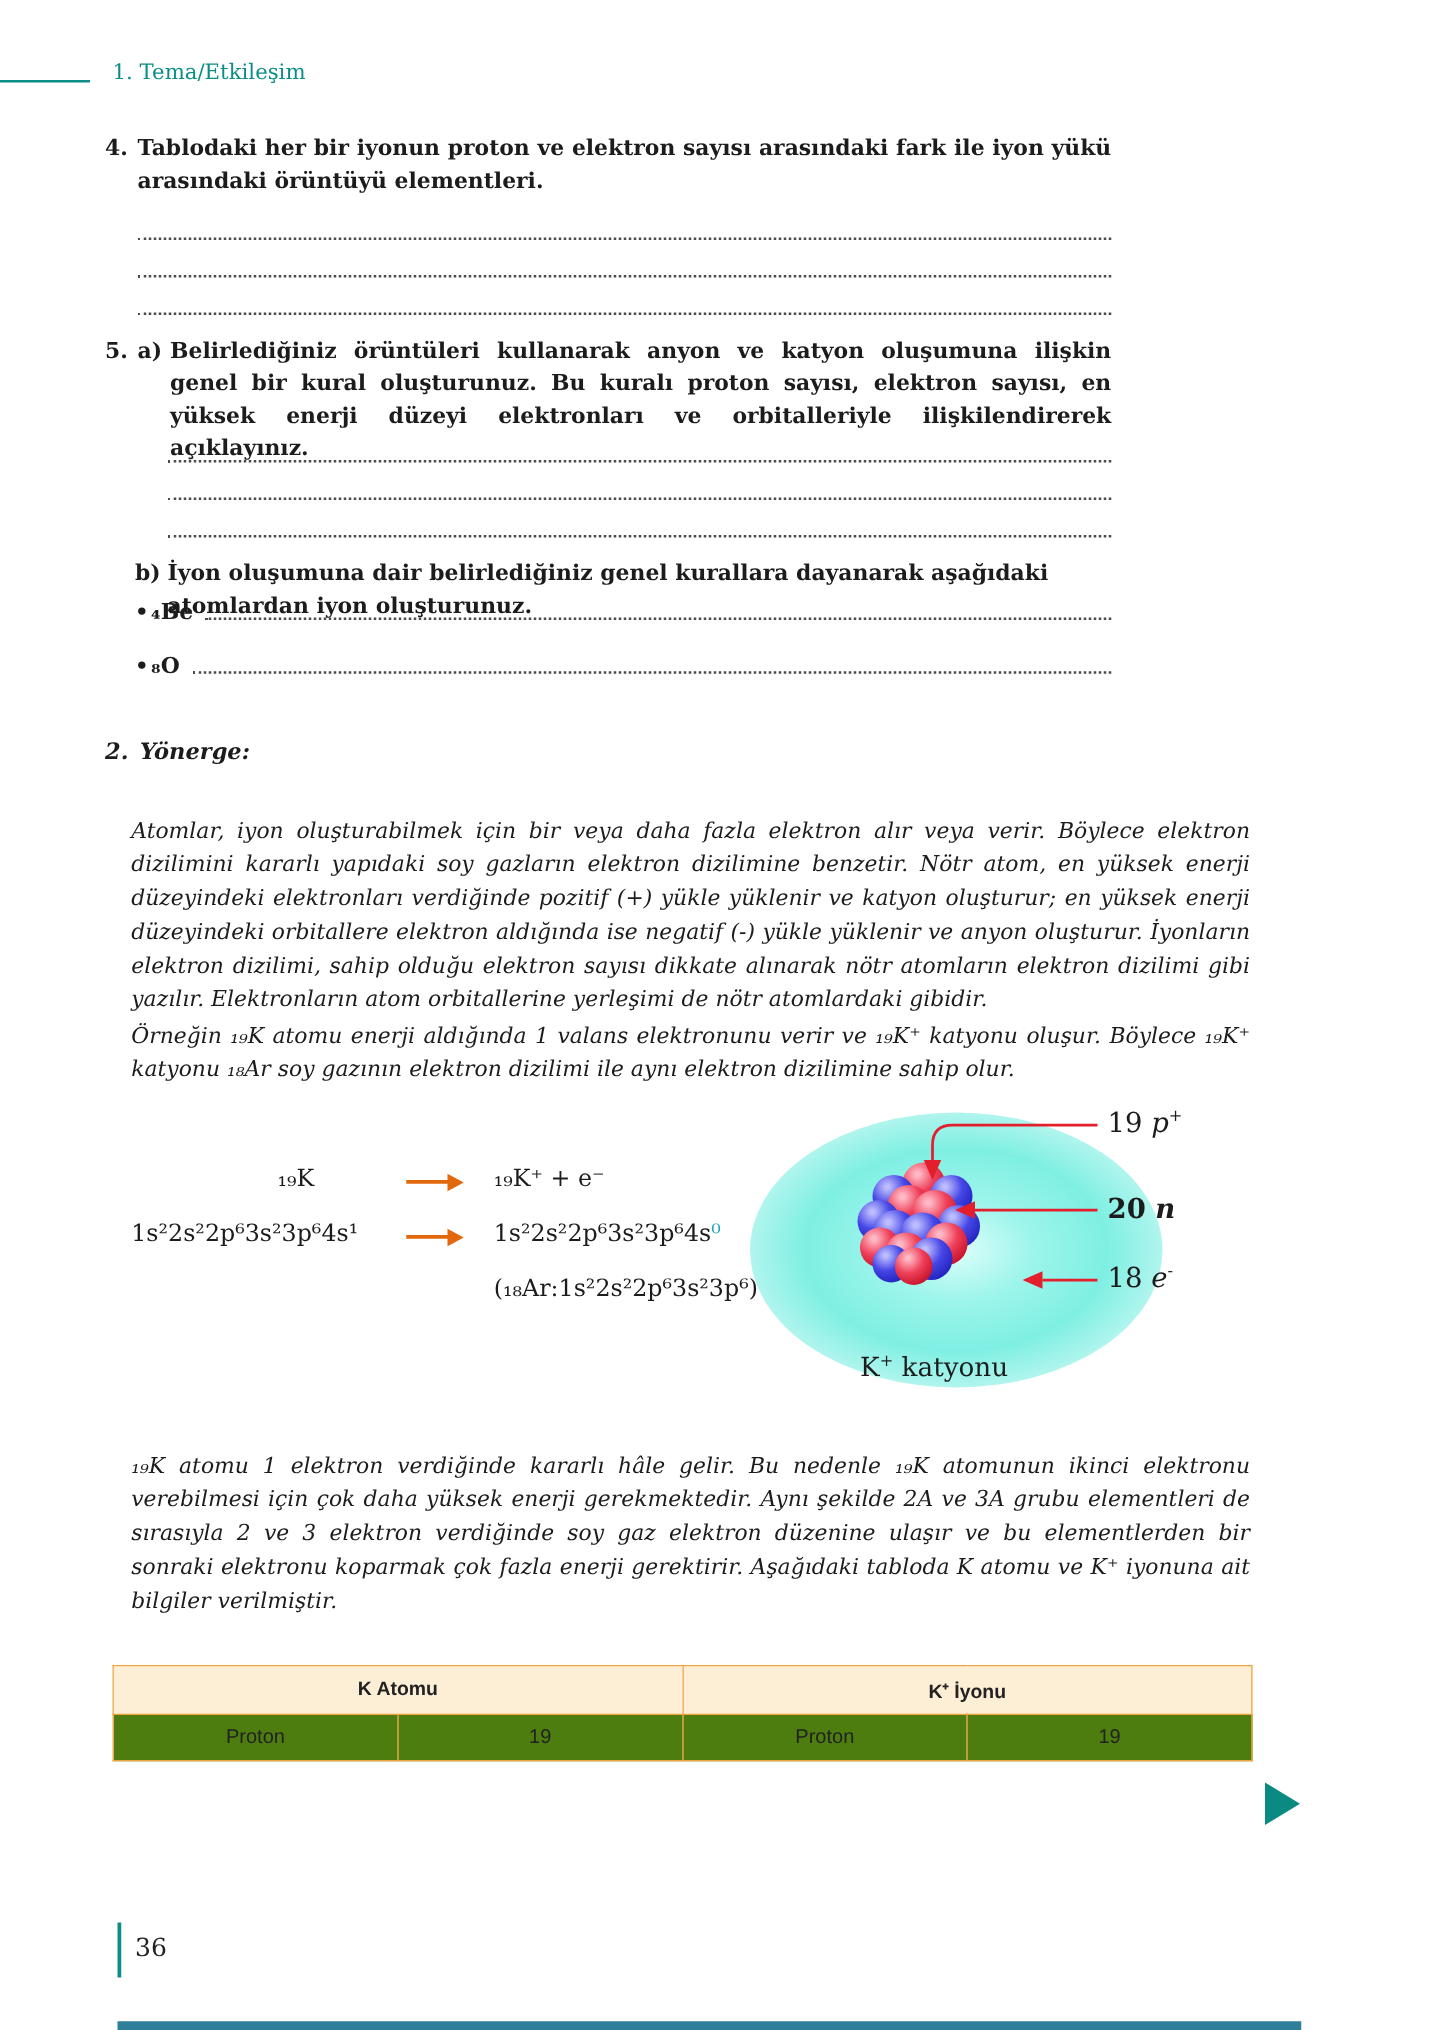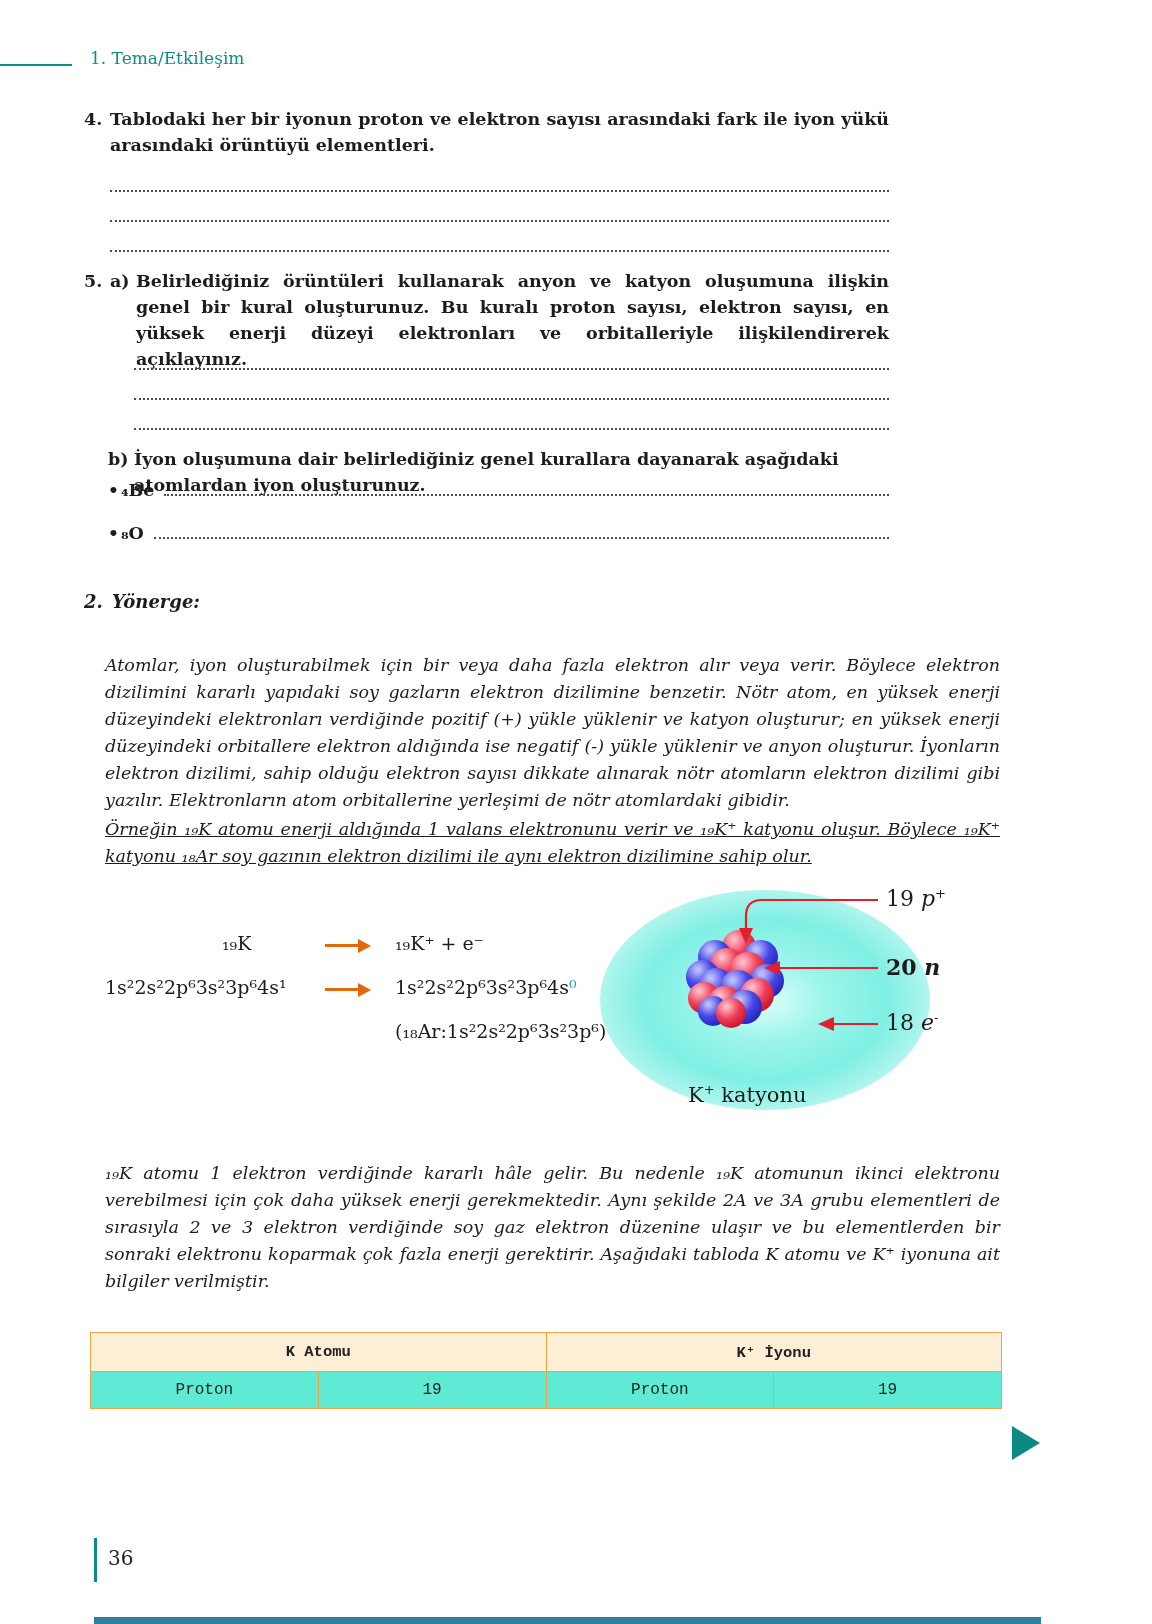--- a/index.html
+++ b/index.html
@@ -51,24 +51,24 @@
   .sphere.b{background:radial-gradient(circle at 35% 28%, #bcbcff 5%, #4646e6 42%, #1a1ab4 88%);}
   .callouts{position:absolute;left:0;top:0;}
   .figlab{position:absolute;left:886px;font-size:22px;white-space:nowrap;}
   .figlab .sym{font-style:italic;}
   .figlab sup{font-size:13px;}
   .figcap{position:absolute;left:688px;top:202px;font-size:21px;text-align:center;}
   .figcap sup{font-size:13px;}
 
   
   .ktable{position:absolute;left:90px;top:1332px;width:912px;border-collapse:collapse;
-          font-family:Liberation Mono, monospace;font-size:16px;color:#222;padding-left:30px;}
+          font-family:Liberation Sans, sans-serif;font-size:16px;color:#222;padding-left:30px;}
   .ktable th,.ktable td{border:1.6px solid #f2a341;text-align:center;}
   .ktable th{background:#fdeed6;height:36px;font-weight:bold;font-size:15.5px;}
-  .ktable td{height:34px;background:#5eead4;font-weight:normal;}
+  .ktable td{height:34px;background:#4d7c0f;font-weight:normal;}
 
   
   .skipicon{position:absolute;left:1012px;top:1426px;width:44px;height:34px;}
   .skipicon .tri{position:absolute;left:0;top:0;width:0;height:0;
                  border-left:28px solid #0a8a82;border-top:17px solid transparent;border-bottom:17px solid transparent;}
   .skipicon .bar{position:absolute;left:31px;top:0;width:8px;height:34px;background:#0a8a82;}
   .pgbar{position:absolute;left:94px;top:1538px;width:3px;height:44px;background:#0b8e86;}
   .pgnum{position:absolute;left:108px;top:1546px;font-size:20px;color:#222;}
   .botrule{position:absolute;left:94px;bottom:0;width:962px;height:7px;background:#2f7f9b;}
 </style>
@@ -114,21 +114,21 @@
       <span class="nsym">O</span>
     <span class="fill"></span>
   </div>
 
   <section class="directive" style="top:588px;">
     <span class="dnum">2.</span>
     <span class="dlabel">Yönerge:</span>
   </section>
 
   <p class="para" style="top:652px;">Atomlar, iyon oluşturabilmek için bir veya daha fazla elektron alır veya verir. Böylece elektron dizilimini kararlı yapıdaki soy gazların elektron dizilimine benzetir. Nötr atom, en yüksek enerji düzeyindeki elektronları verdiğinde pozitif (+) yükle yüklenir ve katyon oluşturur; en yüksek enerji düzeyindeki orbitallere elektron aldığında ise negatif (-) yükle yüklenir ve anyon oluşturur. İyonların elektron dizilimi, sahip olduğu elektron sayısı dikkate alınarak nötr atomların elektron dizilimi gibi yazılır. Elektronların atom orbitallerine yerleşimi de nötr atomlardaki gibidir.</p>
-  <p class="para" style="top:816px;text-decoration:underline;">Örneğin ₁₉K atomu enerji aldığında 1 valans elektronunu verir ve ₁₉K⁺ katyonu oluşur. Böylece ₁₉K⁺ katyonu ₁₈Ar soy gazının elektron dizilimi ile aynı elektron dizilimine sahip olur.</p>
+  <p class="para" style="top:816px;">Örneğin ₁₉K atomu enerji aldığında 1 valans elektronunu verir ve ₁₉K⁺ katyonu oluşur. Böylece ₁₉K⁺ katyonu ₁₈Ar soy gazının elektron dizilimi ile aynı elektron dizilimine sahip olur.</p>
 
   <div class="figure">
     <div class="cloud"></div>
     <div class="nucleus" id="nucleus">
         <div class="sphere r" style="left: 36px; top: 0px; width: 34px; height: 34px;"></div>
         <div class="sphere b" style="left: 12px; top: 10px; width: 34px; height: 34px;"></div>
         <div class="sphere b" style="left: 58px; top: 10px; width: 34px; height: 34px;"></div>
         <div class="sphere r" style="left: 24px; top: 18px; width: 34px; height: 34px;"></div>
         <div class="sphere r" style="left: 44px; top: 22px; width: 36px; height: 36px;"></div>
         <div class="sphere b" style="left: 0px; top: 30px; width: 34px; height: 34px;"></div>

